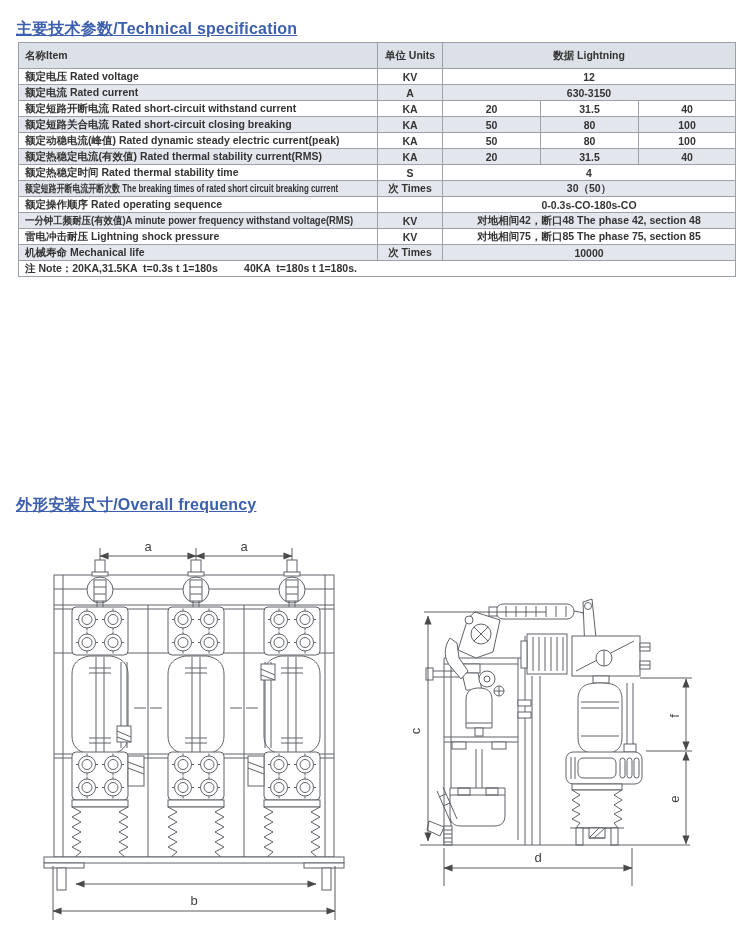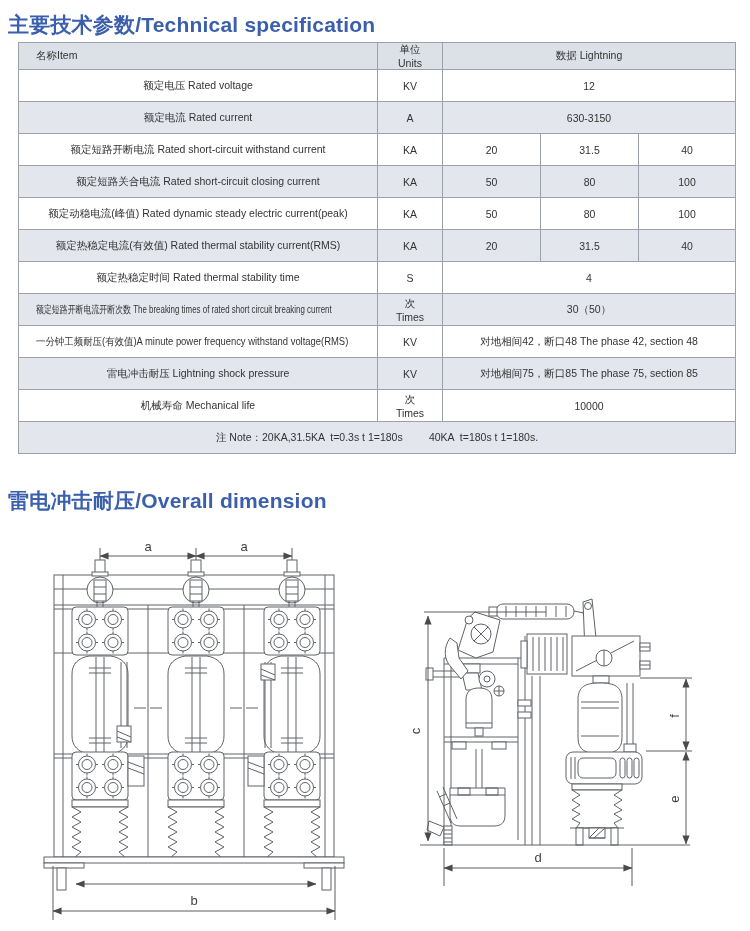--- a/index.html
+++ b/index.html
@@ -2,37 +2,37 @@
 <html style="--title-blue: #3b5fad; --header-bg: #dce1e8; --row-alt: #e3e7ed; --table-border: #9aa1a8; --drawing-line: #5f6368; --dimension-line: #4a4a4a;"><head>
 <meta charset="utf-8">
 <style>
   * { box-sizing: border-box; }
   html,body { margin:0; padding:0; }
   body {
     width:750px; height:931px; position:relative; background:#fff;
     font-family:"Liberation Sans", sans-serif; overflow:hidden;
   }
   .title {
-    position:absolute; left:8px; margin:0; font-size:21px; font-weight:700;
-    color:var(--title-blue,#3b5fad); letter-spacing:.2px; white-space:nowrap;
+    position:absolute; left:8px; margin:8px; font-size:16px; font-weight:700;
+    color:var(--title-blue,#3b5fad); letter-spacing:.2px; white-space:nowrap;text-decoration:underline;
   }
   #title-technical { top:11px; }
   #title-dimension { top:487px; }
 
   table.spec {
     position:absolute; left:18px; top:42px; width:717px;
     border-collapse:collapse; table-layout:fixed; color:#333; font-size:10.5px;
   }
   .spec th, .spec td {
     border:1px solid var(--table-border,#9aa1a8);
-    padding:0 17px; font-weight:400; overflow:hidden;
+    padding:0 6px; font-weight:700; overflow:hidden;
   }
   .spec thead th { background:var(--header-bg,#dce1e8); height:26px; }
   .spec th.h-item { text-align:left; }
-  .spec tbody td { height:32px;text-align:center; }
+  .spec tbody td { height:16px; }
   .spec tbody tr:nth-child(even) { background:var(--row-alt,#e3e7ed); }
   .col-item { text-align:left; white-space:nowrap; }
   .item-text { display:inline-block; transform-origin:0 50%; white-space:nowrap; }
   .col-units, .col-val { text-align:center; }
   .note-cell { height:23px; white-space:pre; text-align:left;margin-left:16px; }
 
   svg { position:absolute; overflow:visible; }
   svg text { font-family:"Liberation Sans", sans-serif; font-size:13px; fill:#3f3f3f; }
   .draw  { stroke:var(--drawing-line,#5f6368); fill:none; stroke-width:1; }
   .dimln { stroke:var(--dimension-line,#4a4a4a); fill:none; stroke-width:.9; }
@@ -69,21 +69,21 @@
         <td class="col-val" colspan="3">630-3150</td>
       </tr>
       <tr>
         <td class="col-item"><span class="item-text">额定短路开断电流 Rated short-circuit withstand current</span></td>
         <td class="col-units">KA</td>
         <td class="col-val">20</td>
         <td class="col-val">31.5</td>
         <td class="col-val">40</td>
       </tr>
       <tr>
-        <td class="col-item"><span class="item-text">额定短路关合电流 Rated short-circuit closing current</span></td>
+        <td class="col-item"><span class="item-text">额定短路关合电流 Rated short-circuit closing breaking</span></td>
         <td class="col-units">KA</td>
         <td class="col-val">50</td>
         <td class="col-val">80</td>
         <td class="col-val">100</td>
       </tr>
       <tr>
         <td class="col-item"><span class="item-text">额定动稳电流(峰值) Rated dynamic steady electric current(peak)</span></td>
         <td class="col-units">KA</td>
         <td class="col-val">50</td>
         <td class="col-val">80</td>
@@ -100,41 +100,46 @@
         <td class="col-item"><span class="item-text">额定热稳定时间 Rated thermal stability time</span></td>
         <td class="col-units">S</td>
         <td class="col-val" colspan="3">4</td>
       </tr>
       <tr>
         <td class="col-item"><span class="item-text" style="transform: scaleX(0.754);">额定短路开断电流开断次数 The breaking times of rated short circuit breaking current</span></td>
         <td class="col-units">次 Times</td>
         <td class="col-val" colspan="3">30（50）</td>
       </tr>
       <tr>
+        <td class="col-item"><span class="item-text">额定操作顺序 Rated operating sequence</span></td>
+        <td class="col-units"></td>
+        <td class="col-val" colspan="3">0-0.3s-CO-180s-CO</td>
+      </tr>
+      <tr>
         <td class="col-item"><span class="item-text" style="transform: scaleX(0.898);">一分钟工频耐压(有效值)A minute power frequency withstand voltage(RMS)</span></td>
         <td class="col-units">KV</td>
         <td class="col-val" colspan="3">对地相间42，断口48 The phase 42, section 48</td>
       </tr>
       <tr>
         <td class="col-item"><span class="item-text">雷电冲击耐压 Lightning shock pressure</span></td>
         <td class="col-units">KV</td>
         <td class="col-val" colspan="3">对地相间75，断口85 The phase 75, section 85</td>
       </tr>
       <tr>
         <td class="col-item"><span class="item-text">机械寿命 Mechanical life</span></td>
         <td class="col-units">次 Times</td>
         <td class="col-val" colspan="3">10000</td>
       </tr>
       <tr>
         <td class="note-cell" colspan="5">注 Note：20KA,31.5KA  t=0.3s t 1=180s         40KA  t=180s t 1=180s.</td>
       </tr>
     </tbody>
 </table>
 
-<h2 class="title" id="title-dimension">雷电冲击耐压/Overall dimension</h2>
+<h2 class="title" id="title-dimension">外形安装尺寸/Overall frequency</h2>
 
 <svg id="svg-front" viewBox="30 540 320 392" width="320" height="392" style="left:30px; top:540px;">
   <defs>
     <marker id="arw" viewBox="0 0 10 8" refX="9.5" refY="4" markerWidth="10" markerHeight="8" orient="auto-start-reverse">
       <path d="M0,0L10,4L0,8Z" fill="#4a4a4a"></path>
     </marker>
     <g id="bolt" stroke="#5f6368" fill="none">
       <line x1="-11" y1="0" x2="11" y2="0"></line>
         <line x1="0" y1="-11" x2="0" y2="11"></line>
       <circle r="8.5" fill="#fff"></circle>

